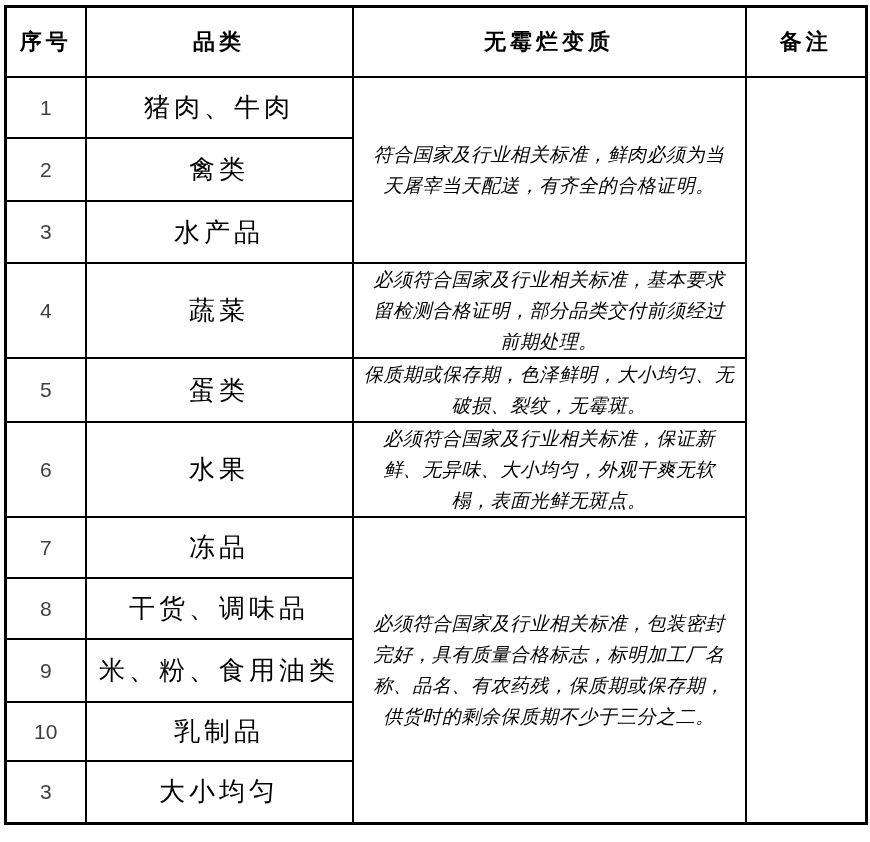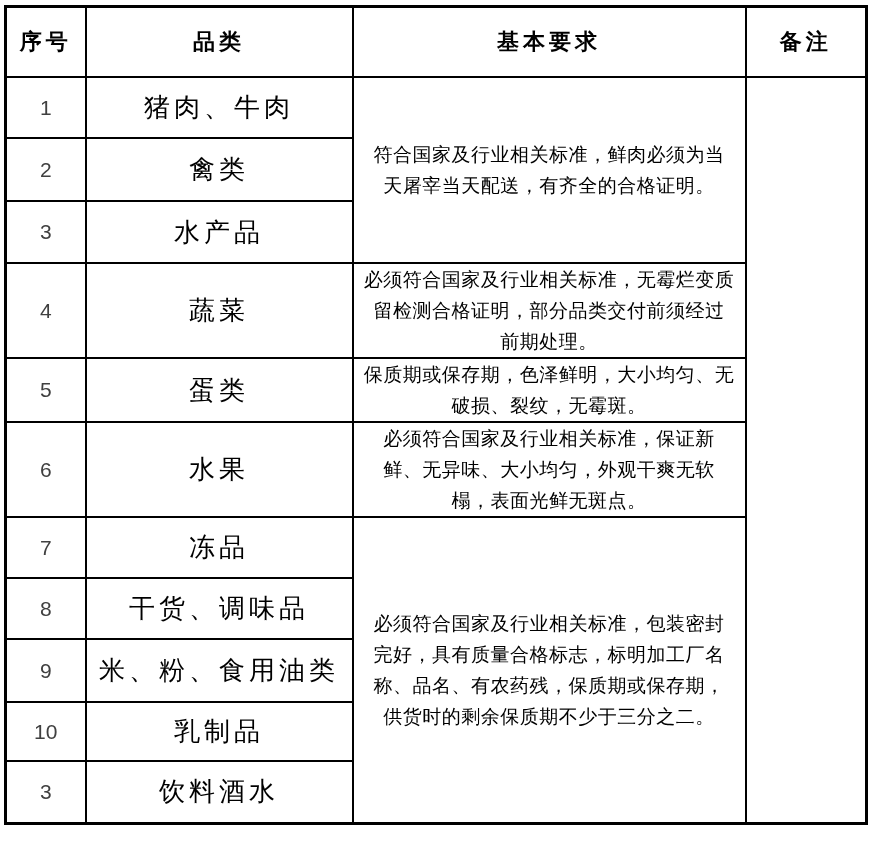--- a/index.html
+++ b/index.html
@@ -53,20 +53,21 @@
   td.cat {
     font-size: 26px;
     letter-spacing: 4px;
   }
   td.req {
     font-size: 19px;
     line-height: 31px;
     letter-spacing: 0.5px;
     white-space: pre-line;
     padding: 0 5px;
+    font-style: italic;
   }
   td.remark {
     background: #ffffff;
   }
   
   tr.rh1  { height: 61px; }
   tr.rh2  { height: 63px; }
   tr.rh3  { height: 62px; }
   tr.rh4  { height: 94px; }
   tr.rh5  { height: 60px; }
@@ -85,21 +86,21 @@
     <colgroup>
       <col class="c-no">
       <col class="c-cat">
       <col class="c-req">
       <col class="c-rem">
     </colgroup>
     <thead>
       <tr>
         <th>序号</th>
         <th>品类</th>
-        <th>基本要求</th>
+        <th>无霉烂变质</th>
         <th>备注</th>
       </tr>
     </thead>
     <tbody>
       <tr class="rh1">
         <td class="num">1</td>
         <td class="cat">猪肉、牛肉</td>
         <td class="req" rowspan="3">符合国家及行业相关标准，鲜肉必须为当
 天屠宰当天配送，有齐全的合格证明。</td>
         <td class="remark" rowspan="11"></td>
@@ -108,21 +109,21 @@
         <td class="num">2</td>
         <td class="cat">禽类</td>
       </tr>
       <tr class="rh3">
         <td class="num">3</td>
         <td class="cat">水产品</td>
       </tr>
       <tr class="rh4">
         <td class="num">4</td>
         <td class="cat">蔬菜</td>
-        <td class="req">必须符合国家及行业相关标准，无霉烂变质
+        <td class="req">必须符合国家及行业相关标准，基本要求
 留检测合格证明，部分品类交付前须经过
 前期处理。</td>
       </tr>
       <tr class="rh5">
         <td class="num">5</td>
         <td class="cat">蛋类</td>
         <td class="req">保质期或保存期，色泽鲜明，大小均匀、无
 破损、裂纹，无霉斑。</td>
       </tr>
       <tr class="rh6">
@@ -147,17 +148,17 @@
       <tr class="rh9">
         <td class="num">9</td>
         <td class="cat">米、粉、食用油类</td>
       </tr>
       <tr class="rh10">
         <td class="num">10</td>
         <td class="cat">乳制品</td>
       </tr>
       <tr class="rh11">
         <td class="num">3</td>
-        <td class="cat">饮料酒水</td>
+        <td class="cat">大小均匀</td>
       </tr>
     </tbody>
   </table>
 </div>
 
 </body></html>

